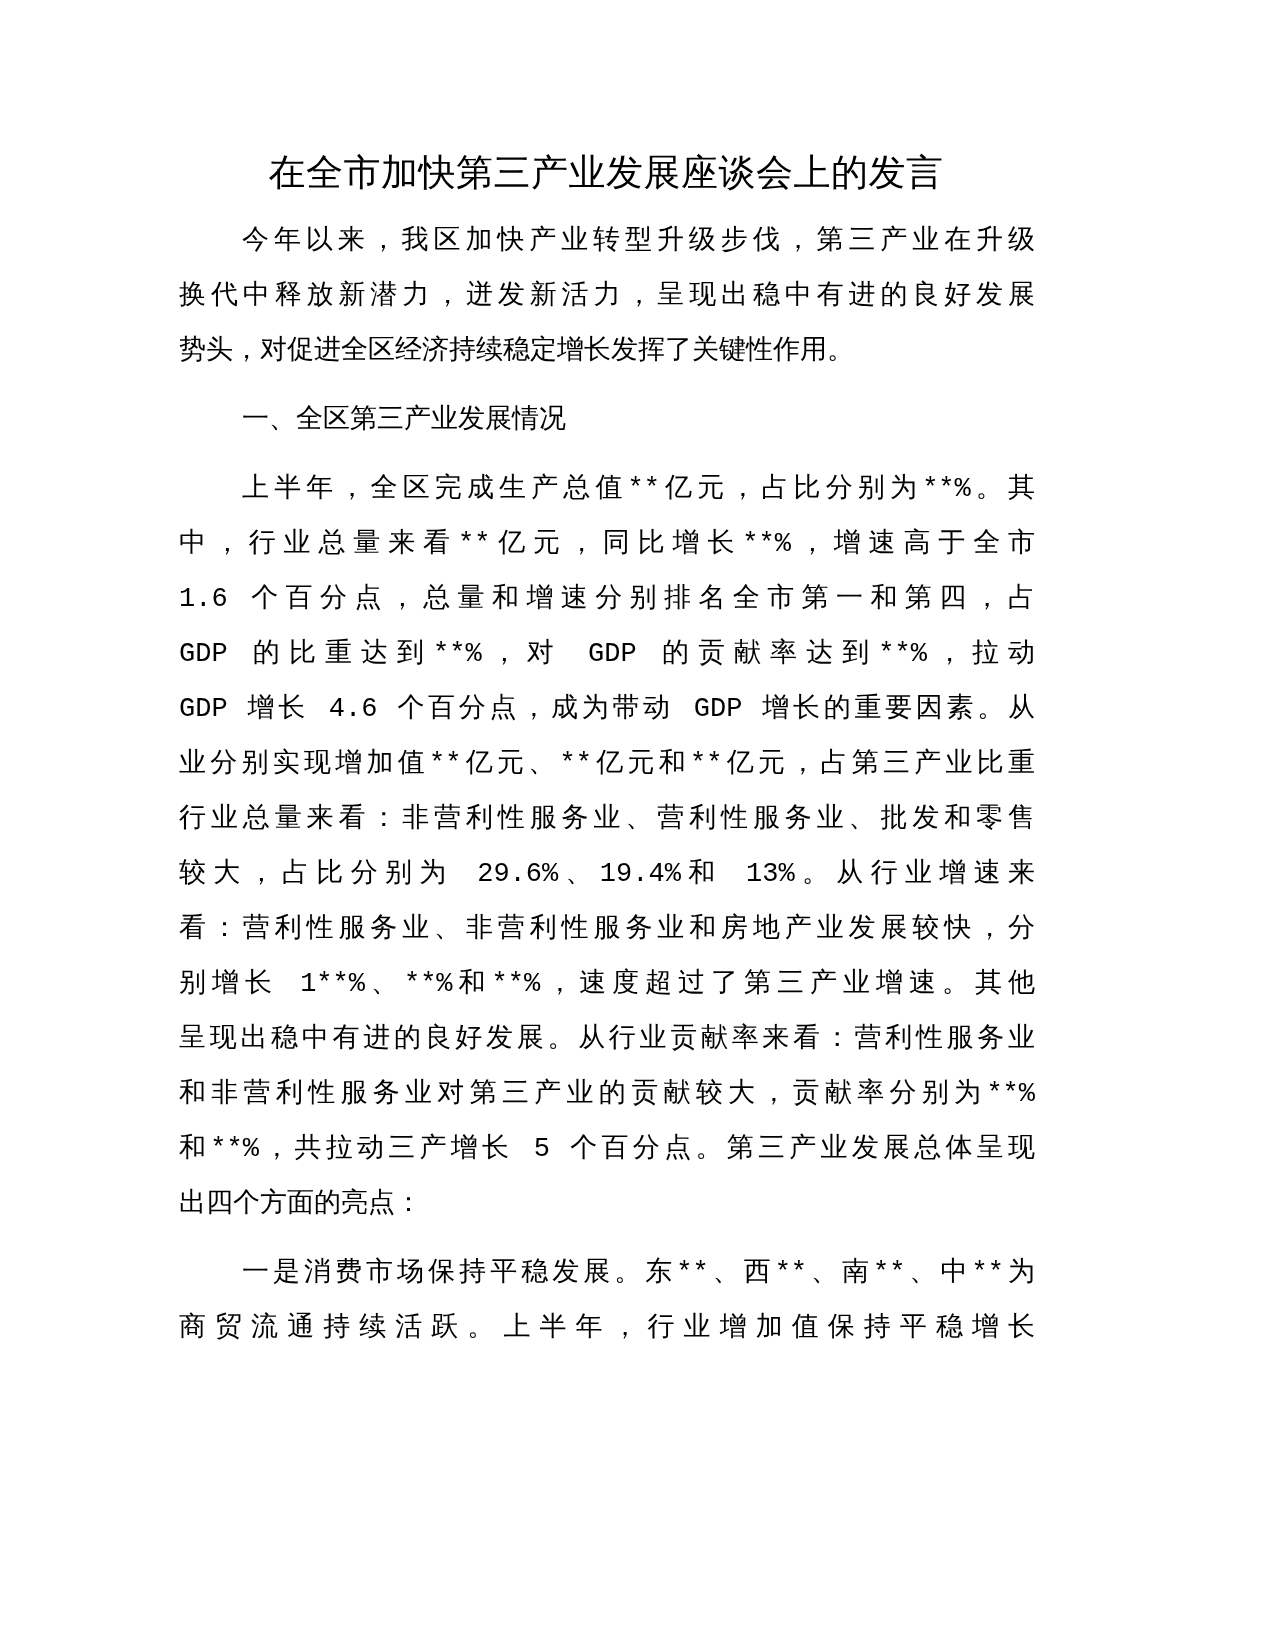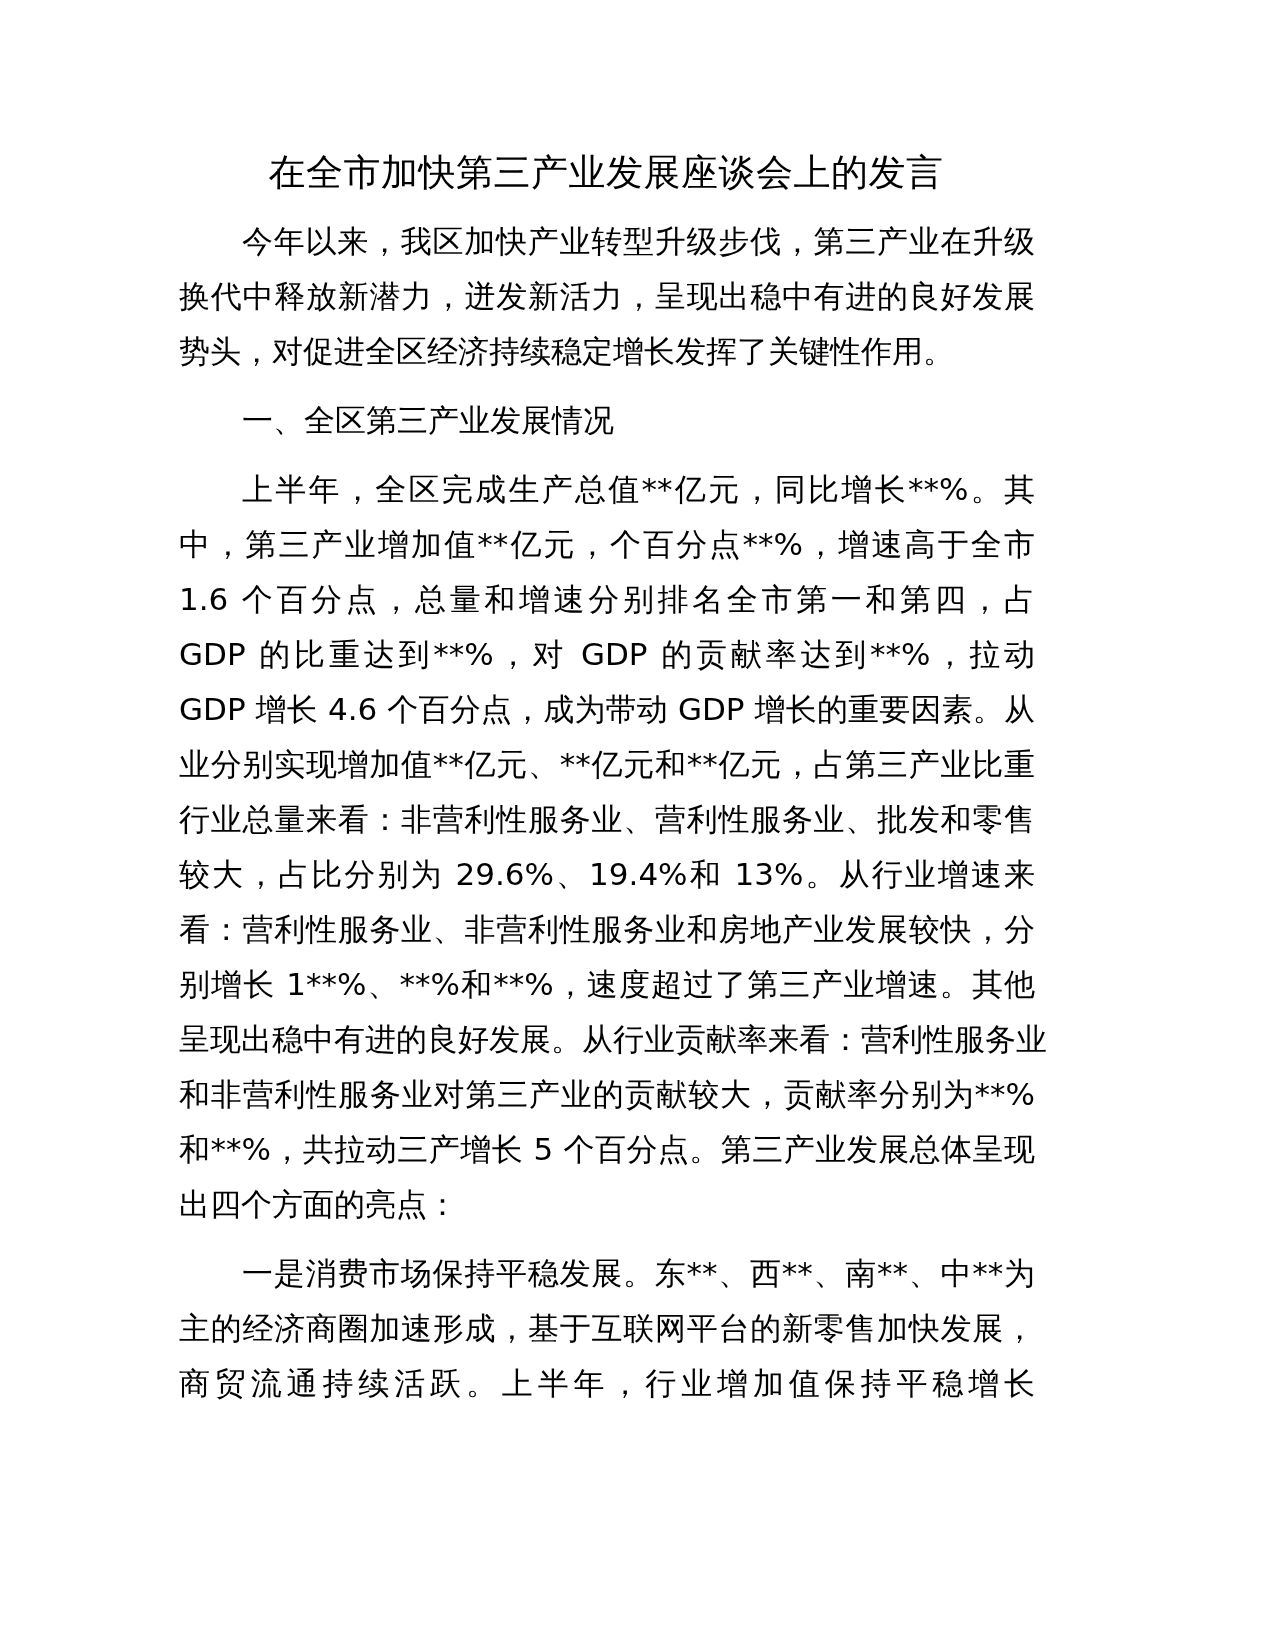--- a/index.html
+++ b/index.html
@@ -34,27 +34,28 @@
       letter-spacing: 0.5px;
       white-space: nowrap;
     }
     .body {
       position: absolute;
       left: 179px;
       top: 214px;
       width: 856px;
     }
     .line {
-      font-size: 31px;
+      font-size: 27px;
       height: 55px;
       line-height: 55px;
       white-space: nowrap;
       text-align: justify;
       text-align-last: justify;
       overflow: visible;
+      font-family: Liberation Mono, monospace;
     }
     .line.last {
       text-align-last: left;
     }
     .line.indent {
       padding-left: 63px;
     }
     .gap {
       height: 14px;
     }
@@ -73,36 +74,35 @@
       <div class="line last">势头，对促进全区经济持续稳定增长发挥了关键性作用。</div>
     </div>
     <div class="gap"></div>
 
     <div class="paragraph">
       <div class="line indent last">一、全区第三产业发展情况</div>
     </div>
     <div class="gap"></div>
 
     <div class="paragraph">
-      <div class="line indent">上半年，全区完成生产总值**亿元，同比增长**%。其</div>
-      <div class="line">中，第三产业增加值**亿元，个百分点**%，增速高于全市</div>
+      <div class="line indent">上半年，全区完成生产总值**亿元，占比分别为**%。其</div>
+      <div class="line">中，行业总量来看**亿元，同比增长**%，增速高于全市</div>
       <div class="line">1.6 个百分点，总量和增速分别排名全市第一和第四，占</div>
       <div class="line">GDP 的比重达到**%，对 GDP 的贡献率达到**%，拉动</div>
       <div class="line">GDP 增长 4.6 个百分点，成为带动 GDP 增长的重要因素。从</div>
       <div class="line">业分别实现增加值**亿元、**亿元和**亿元，占第三产业比重</div>
       <div class="line">行业总量来看：非营利性服务业、营利性服务业、批发和零售</div>
       <div class="line">较大，占比分别为 29.6%、19.4%和 13%。从行业增速来</div>
       <div class="line">看：营利性服务业、非营利性服务业和房地产业发展较快，分</div>
       <div class="line">别增长 1**%、**%和**%，速度超过了第三产业增速。其他</div>
       <div class="line">呈现出稳中有进的良好发展。从行业贡献率来看：营利性服务业</div>
       <div class="line">和非营利性服务业对第三产业的贡献较大，贡献率分别为**%</div>
       <div class="line">和**%，共拉动三产增长 5 个百分点。第三产业发展总体呈现</div>
       <div class="line last">出四个方面的亮点：</div>
     </div>
     <div class="gap"></div>
 
     <div class="paragraph">
       <div class="line indent">一是消费市场保持平稳发展。东**、西**、南**、中**为</div>
-      <div class="line">主的经济商圈加速形成，基于互联网平台的新零售加快发展，</div>
       <div class="line">商贸流通持续活跃。上半年，行业增加值保持平稳增长</div>
     </div>
   </div>
 </div>
 
 </body></html>

